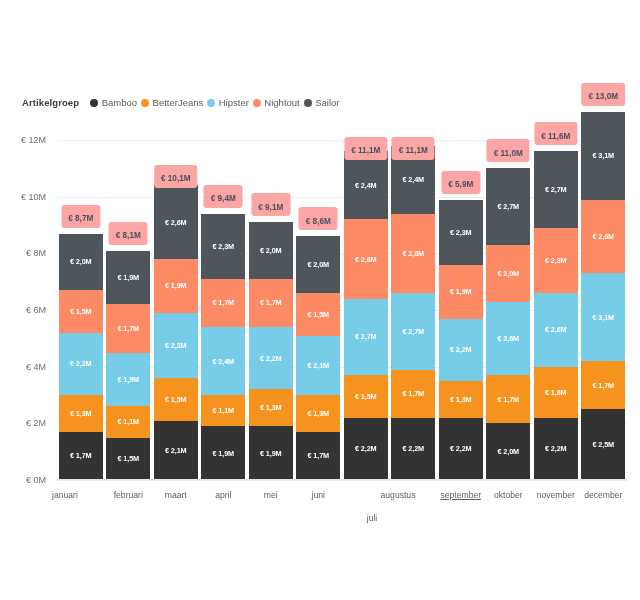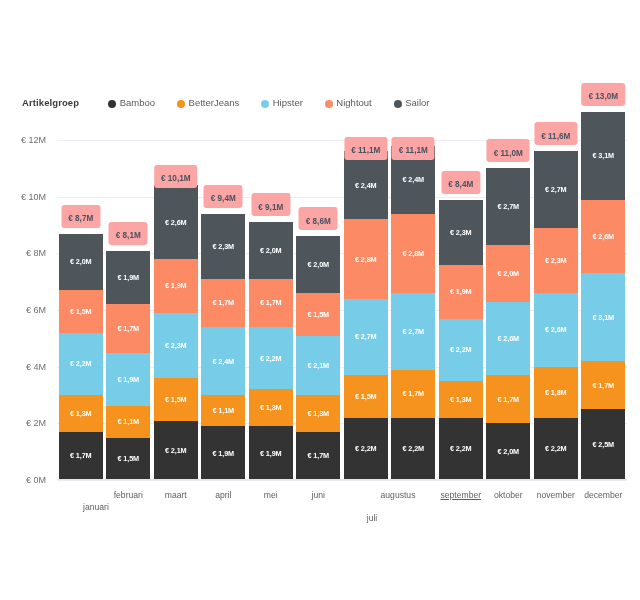--- a/index.html
+++ b/index.html
@@ -6,21 +6,21 @@
   body{
     width:640px;height:600px;background:#ffffff;
     font-family:"Liberation Sans", sans-serif;
     color:#4a4a4a;overflow:hidden;
   }
   #chart-root{position:relative;width:640px;height:600px;}
 
   
   .legend{position:absolute;left:22px;top:97px;display:flex;align-items:center;gap:7px;}
   .legend-title{font-size:9.5px;font-weight:bold;color:#3c3c3c;letter-spacing:.1px;}
-  .legend-item{display:flex;align-items:flex-end;gap:3.5px;margin-left:22px;}
+  .legend-item{display:flex;align-items:center;gap:3.5px;margin-left:4px;}
   .legend-dot{width:8px;height:8px;border-radius:50%;display:inline-block;}
   .legend-label{font-size:9.5px;color:#5a5a5a;white-space:nowrap;}
 
   
   .plot{position:absolute;left:57px;top:140px;width:570px;height:340px;}
   .gridline{position:absolute;left:0;width:570px;height:1px;background:#ececf2;}
   .ylabels{position:absolute;left:0;top:140px;width:52px;height:340px;}
   .ylab{position:absolute;right:6px;font-size:9px;color:#6e6e6e;white-space:nowrap;transform:translateY(-50%);}
 
   
@@ -263,21 +263,21 @@
             <div class="seg" style="height: 62.3333px; background: rgb(119, 205, 232);">
               <span class="seg-label">€ 2,2M</span>
             </div>
             <div class="seg" style="height: 53.8333px; background: rgb(252, 139, 101);">
               <span class="seg-label">€ 1,9M</span>
             </div>
             <div class="seg" style="height: 65.1667px; background: rgb(78, 86, 92);">
               <span class="seg-label">€ 2,3M</span>
             </div>
           </div>
-          <div class="total-badge" style="bottom: 286.5px;"><span class="total-text">€ 8,4M</span></div>
+          <div class="total-badge" style="bottom: 286.5px;"><span class="total-text">€ 5,9M</span></div>
         </div>
         <div class="bar-col" style="left: 429.25px;">
           <div class="bar-stack">
             <div class="seg" style="height: 56.6667px; background: rgb(51, 51, 51);">
               <span class="seg-label">€ 2,0M</span>
             </div>
             <div class="seg" style="height: 48.1667px; background: rgb(246, 147, 30);">
               <span class="seg-label">€ 1,7M</span>
             </div>
             <div class="seg" style="height: 73.6667px; background: rgb(119, 205, 232);">
@@ -330,21 +330,21 @@
               <span class="seg-label">€ 3,1M</span>
             </div>
           </div>
           <div class="total-badge" style="bottom: 374.333px;"><span class="total-text">€ 13,0M</span></div>
         </div>
       </div>
   </div>
 
   <div class="axisline"></div>
   <div class="xaxis" id="xaxis">
-      <div class="xtick" style="left: 39px; margin-top: 12px;">januari</div>
+      <div class="xtick" style="left: 8px;">januari</div>
       <div class="xtick" style="left: 71.25px;">februari</div>
       <div class="xtick" style="left: 118.75px;">maart</div>
       <div class="xtick" style="left: 166.25px;">april</div>
       <div class="xtick" style="left: 213.75px;">mei</div>
       <div class="xtick" style="left: 261.25px;">juni</div>
       <div class="xtick" style="left: 315px; margin-top: 23px;">juli</div>
       <div class="xtick" style="left: 341px;">augustus</div>
       <div class="xtick" style="left: 403.75px; text-decoration: underline;">september</div>
       <div class="xtick" style="left: 451.25px;">oktober</div>
       <div class="xtick" style="left: 498.75px;">november</div>

